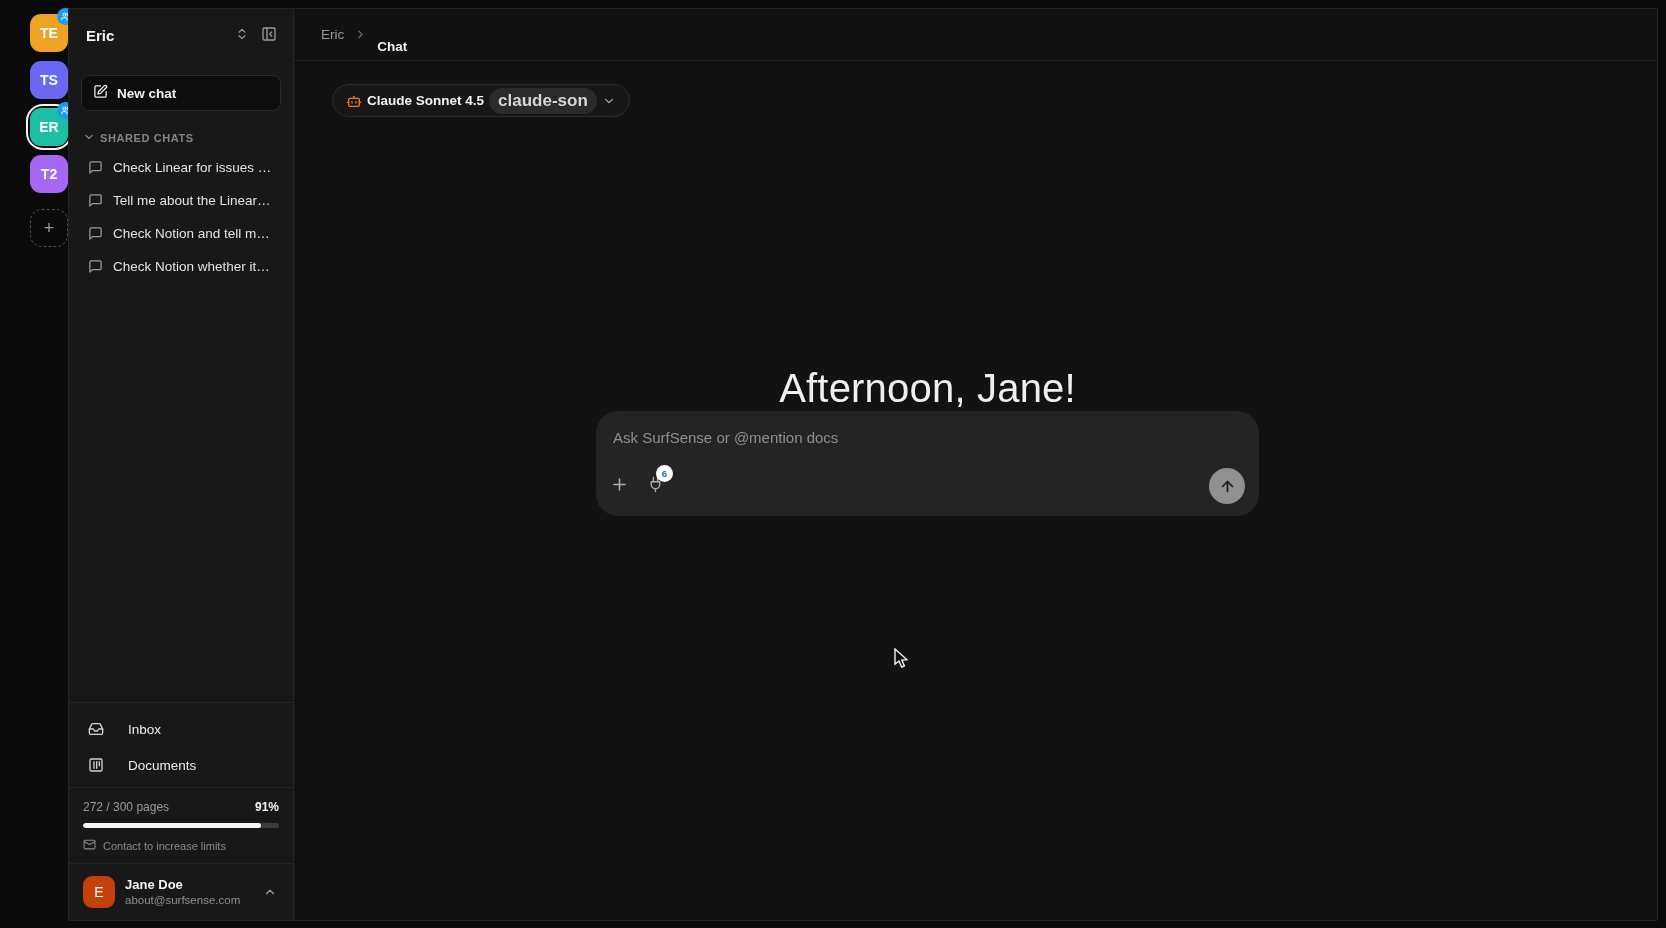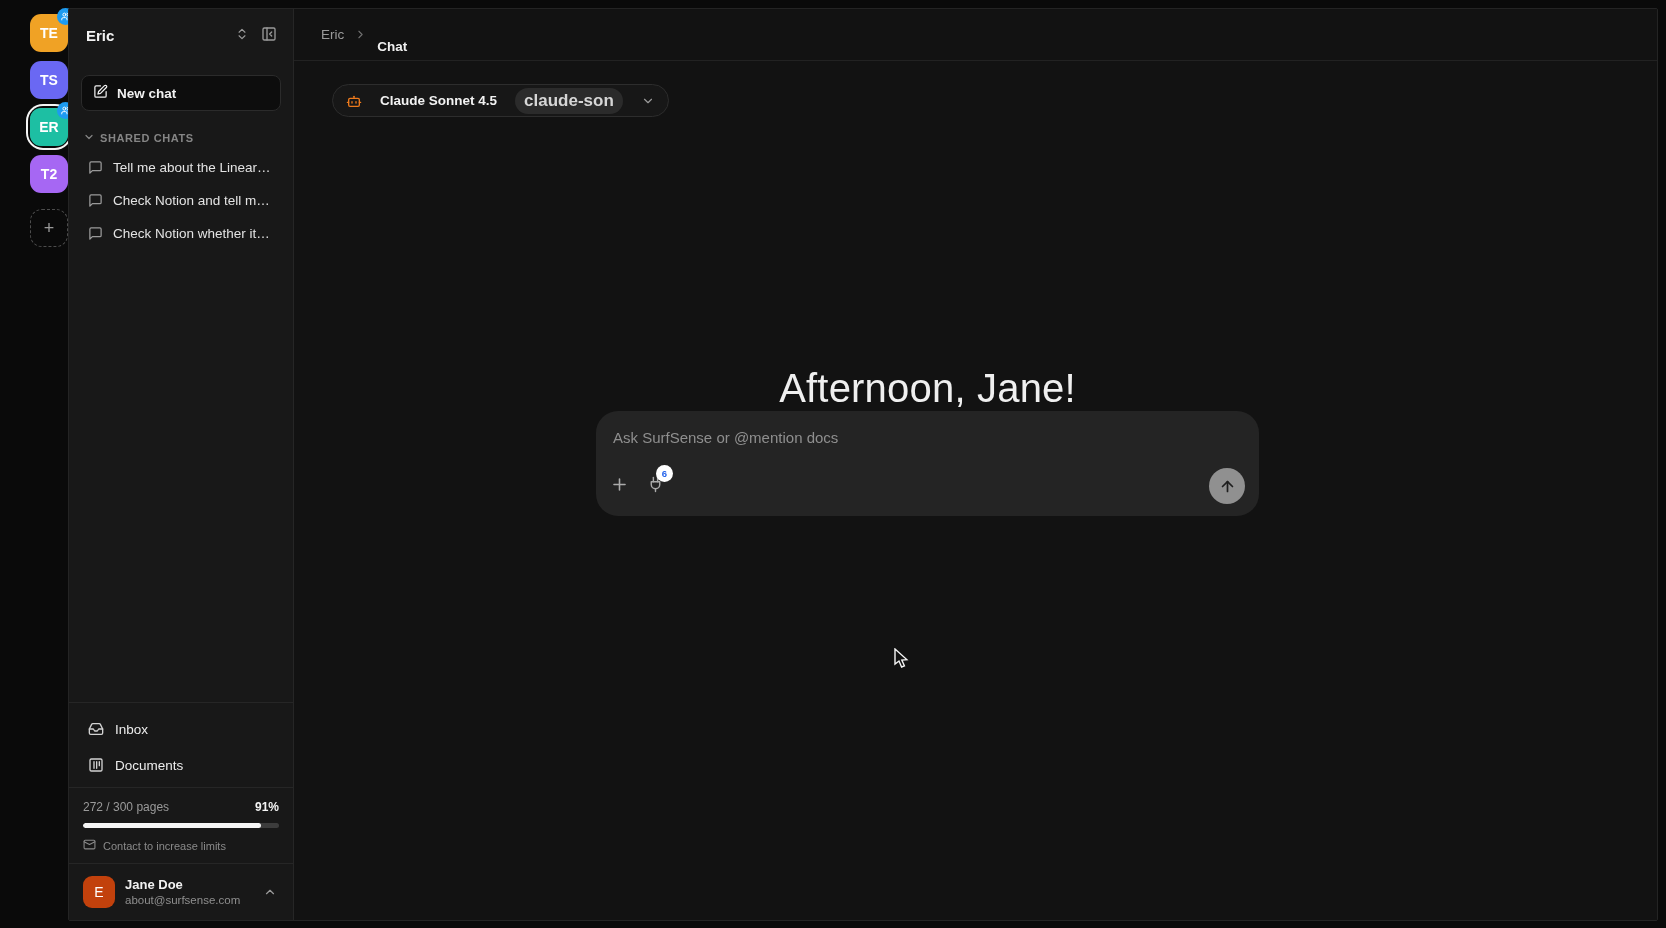--- a/index.html
+++ b/index.html
@@ -33,21 +33,21 @@
     border-radius:8px; display:flex; align-items:center; gap:9px; padding:0 11px; color:#f0f0f0;
     font-size:13.5px; font-weight:bold; }
   .section-hd { display:flex; align-items:center; gap:5px; color:#858585; font-size:11px;
     font-weight:bold; letter-spacing:.6px; padding:14px 12px 6px 14px; }
   .chat-item { display:flex; align-items:center; gap:10px; padding:9px 12px 9px 19px;
     color:#e3e3e3; font-size:13.5px; }
   .chat-item .ci-icon { color:#9a9a9a; display:flex; }
   .chat-item span { white-space:nowrap; overflow:hidden; }
   .sb-spacer { flex:1; }
   .sb-div { border-top:1px solid #262626; }
-  .navrow { display:flex; align-items:center; gap:11px; padding:10px 12px 10px 19px; color:#ececec; font-size:13.5px; }
+  .navrow { display:flex; align-items:center; gap:24px; padding:10px 12px 10px 19px; color:#ececec; font-size:13.5px; }
   .navrow .nv-icon { color:#d2d2d2; display:flex; }
   .usage { padding:12px 14px 10px 14px; }
   .usage-top { display:flex; justify-content:space-between; align-items:center; }
   .usage-pages { color:#9a9a9a; font-size:12px; }
   .usage-pct { color:#f5f5f5; font-size:12px; font-weight:bold; }
   .bar { margin-top:9px; height:5px; border-radius:3px; background:#3c3c3c; overflow:hidden; }
   .bar-fill { height:100%; background:#f5f5f5; border-radius:3px; }
   .contact { display:flex; align-items:center; gap:7px; margin-top:10px; color:#8a8a8a; font-size:11px; }
   .userrow { display:flex; align-items:center; gap:10px; padding:12px 14px; }
   .uavatar { width:32px; height:32px; border-radius:9px; background:#c2410c; color:#fff;
@@ -56,21 +56,21 @@
   .uname { color:#f2f2f2; font-size:13px; font-weight:bold; }
   .uemail { color:#8f8f8f; font-size:11.5px; }
 
   
   .main { flex:1; background:#121212; display:flex; flex-direction:column; position:relative; }
   .topbar { height:52px; border-bottom:1px solid #222; display:flex; align-items:center; gap:10px; padding:0 27px; }
   .bc-parent { color:#9a9a9a; font-size:13.5px; }
   .bc-sep { color:#6f6f6f; display:flex; }
   .bc-current { color:#f0f0f0; font-size:13.5px; font-weight:bold;margin-top:23px; }
   .model-row { padding:23px 0 0 38px; }
-  .model-pill { display:inline-flex; align-items:center; gap:18px; height:33px; padding:0 13px;
+  .model-pill { display:inline-flex; align-items:center; gap:5px; height:33px; padding:0 13px;
     background:#171717; border:1px solid #2d2d2d; border-radius:17px; }
   .model-name { color:#f2f2f2; font-size:13.5px; font-weight:bold; }
   .model-badge { background:#2b2b2b; color:#d6d6d6; font-size:17px; font-weight:bold;
     padding:3px 9px; border-radius:999px; }
   .model-caret { color:#9a9a9a; display:flex; }
 
   .chat-col { position:absolute; left:302px; top:357px; width:663px; }
   .greeting { text-align:center; color:#efefef; font-size:40px; font-weight:normal; letter-spacing:.2px; }
   .composer { height:105px; background:#242424; border-radius:22px;
     padding:10px 14px 12px 14px; display:flex; flex-direction:column; }
@@ -161,20 +161,28 @@
       </button>
 
       <div class="section-hd">
         <span>
           <svg width="12" height="12" viewBox="0 0 24 24" fill="none" stroke="currentColor" stroke-width="2.4" stroke-linecap="round" stroke-linejoin="round">
               <path d="m6 9 6 6 6-6"></path>
             </svg>
         </span>
         <span>SHARED CHATS</span>
       </div>
+      <div class="chat-item">
+        <span class="ci-icon">
+          <svg width="15" height="15" viewBox="0 0 24 24" fill="none" stroke="currentColor" stroke-width="2" stroke-linecap="round" stroke-linejoin="round">
+              <path d="M21 15a2 2 0 0 1-2 2H7l-4 4V5a2 2 0 0 1 2-2h14a2 2 0 0 1 2 2z"></path>
+            </svg>
+        </span>
+        <span>Check Linear for issues …</span>
+      </div>
 
       <div class="chat-item">
         <span class="ci-icon">
           <svg width="15" height="15" viewBox="0 0 24 24" fill="none" stroke="currentColor" stroke-width="2" stroke-linecap="round" stroke-linejoin="round">
               <path d="M21 15a2 2 0 0 1-2 2H7l-4 4V5a2 2 0 0 1 2-2h14a2 2 0 0 1 2 2z"></path>
             </svg>
         </span>
         <span>Tell me about the Linear…</span>
       </div>
       <div class="chat-item">

